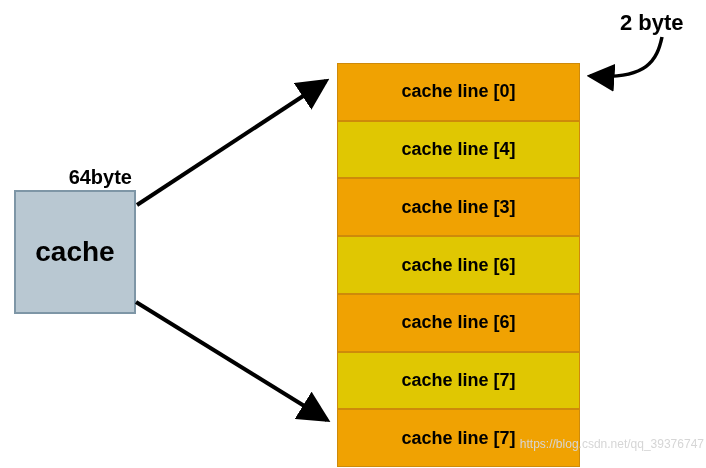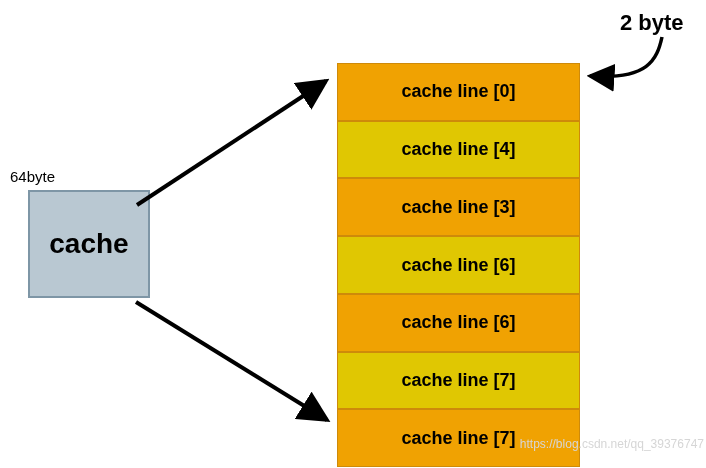--- a/index.html
+++ b/index.html
@@ -11,44 +11,44 @@
   .canvas {
     position: relative;
     width: 706px;
     height: 468px;
     background: #ffffff;
     overflow: hidden;
   }
   
   .cache-box {
     position: absolute;
-    left: 28px;
+    left: 14px;
     top: 190px;
     width: 122px;
-    height: 108px;
+    height: 124px;
     background: var(--cache-box-fill);
     border: 2px solid var(--cache-box-border);
     box-sizing: border-box;
     display: flex;
     align-items: center;
     justify-content: center;
   }
   .cache-box-label {
     font-size: 28px;
     font-weight: bold;
     color: var(--label-text);
   }
   .cache-size-label {
     position: absolute;
     left: 10px;
     top: 166px;
     width: 122px;
-    text-align: left;
-    font-size: 15px;
-    font-weight: normal;
+    text-align: right;
+    font-size: 20px;
+    font-weight: bold;
     color: var(--label-text);
     line-height: 22px;
   }
   
   .line-stack {
     position: absolute;
     left: 337px;
     top: 47px;
     width: 243px;
     height: 404px;

